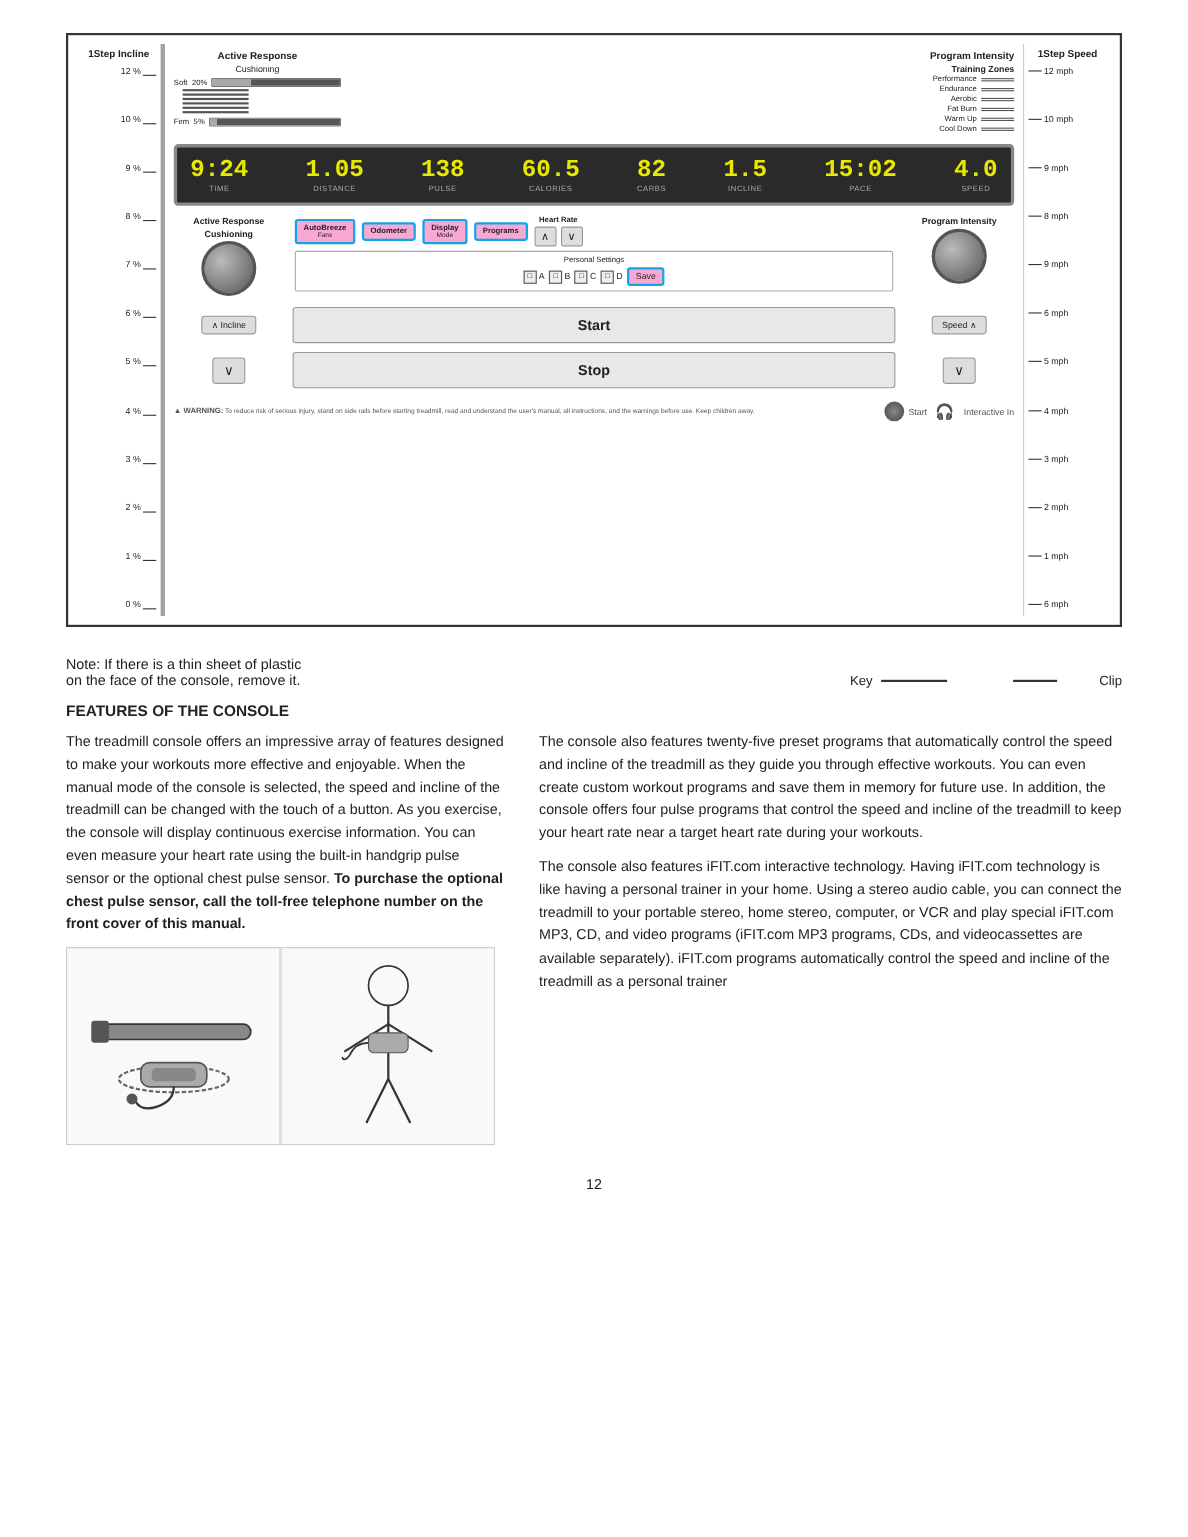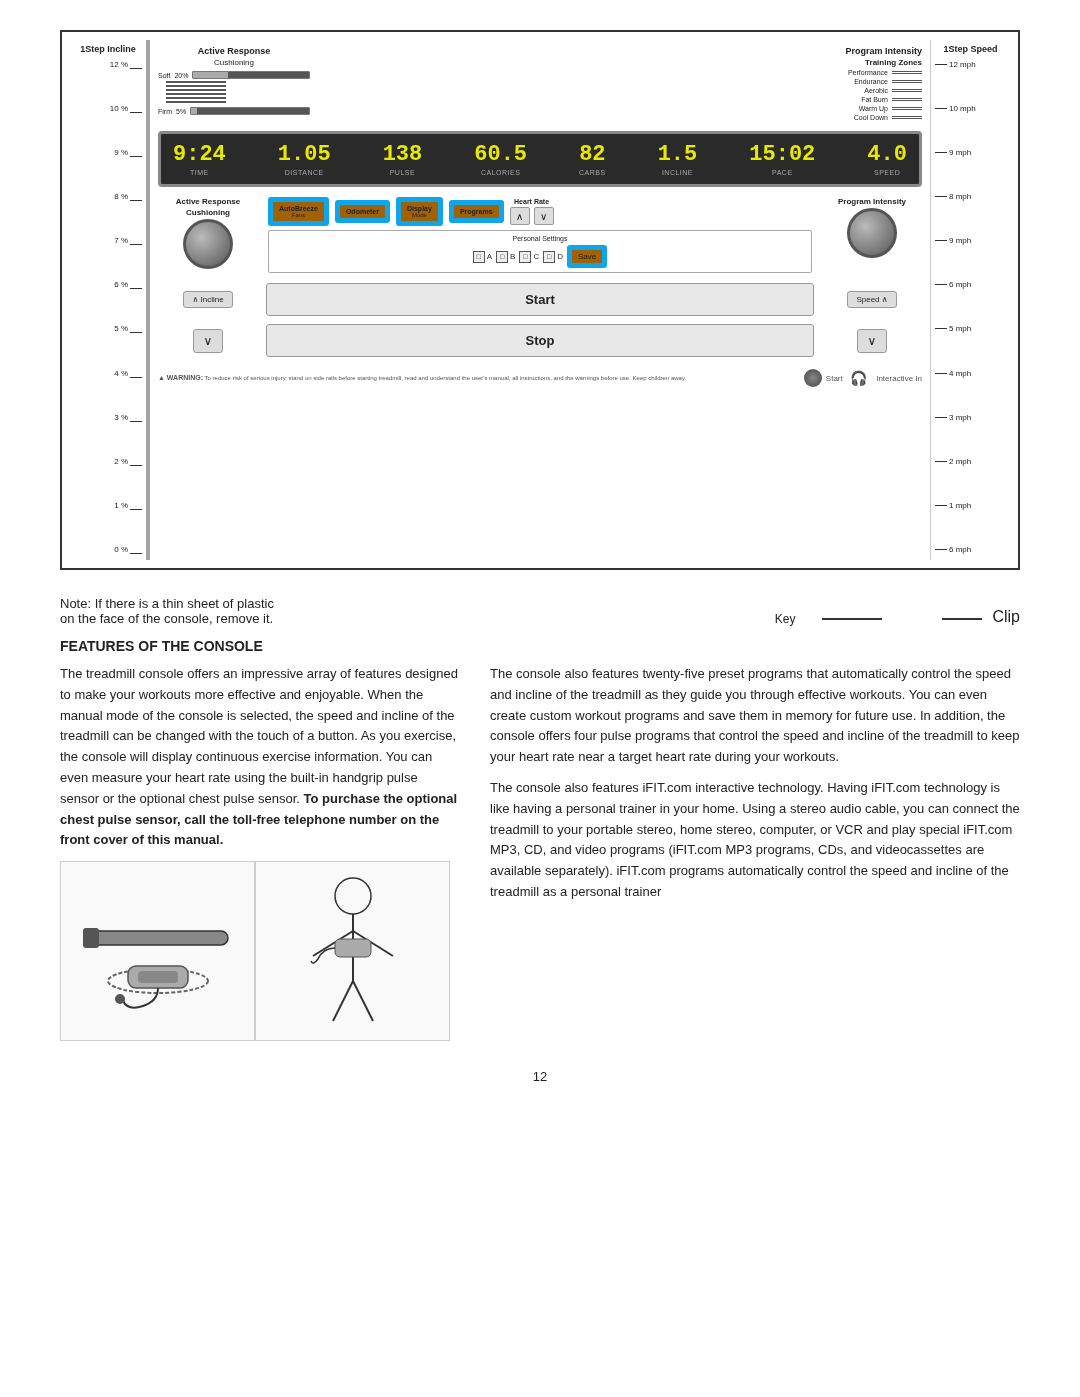--- a/index.html
+++ b/index.html
@@ -309,22 +309,22 @@
       gap: 4px;
     }
 
     .buttons-row {
       display: flex;
       gap: 6px;
       align-items: center;
     }
 
     .ctrl-btn {
-      background: #a16207;
-      border: 5px solid #0ea5e9;
+      background: #f9a8d4;
+      border: 2px solid #0ea5e9;
       border-radius: 3px;
       padding: 3px 6px;
       font-size: 8px;
       text-align: center;
       cursor: pointer;
     }
 
     .ctrl-btn-title {
       font-size: 7px;
       font-weight: bold;
@@ -501,21 +501,22 @@
 
     .note-text {
       flex: 1;
     }
 
     .key-label {
       font-size: 12px;
     }
 
     .clip-label {
-      font-size: 16px;
+      font-size: 12px;
+      margin-left: 28px;
     }
 
     
     .content-section {
       padding: 8px 0;
     }
 
     .section-heading {
       font-size: 14px;
       font-weight: bold;
@@ -906,21 +907,21 @@
 
     </div>
 
   </div>
 
   <div class="note-row">
     <div class="note-text">
       <div>Note: If there is a thin sheet of plastic</div>
       <div>on the face of the console, remove it.</div>
     </div>
-    <div style="display:flex;align-items:flex-end;gap:27px;position:relative;">
+    <div style="display:flex;align-items:flex-end;gap:8px;position:relative;">
       <span class="key-label">Key</span>
       <div style="width:60px;height:2px;background:#333;margin-bottom:6px;"></div>
     </div>
     <div style="display:flex;align-items:flex-end;gap:10px;">
       <div style="width:40px;height:2px;background:#333;margin-bottom:6px;"></div>
       <span class="clip-label">Clip</span>
     </div>
   </div>
 
   <div class="content-section">

